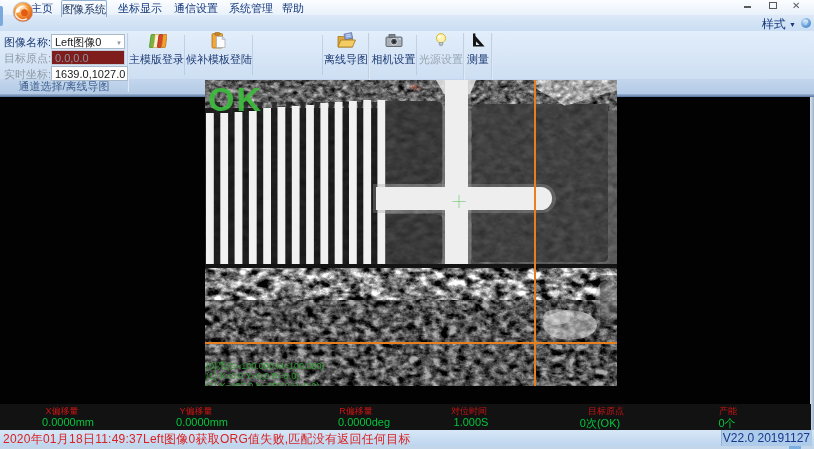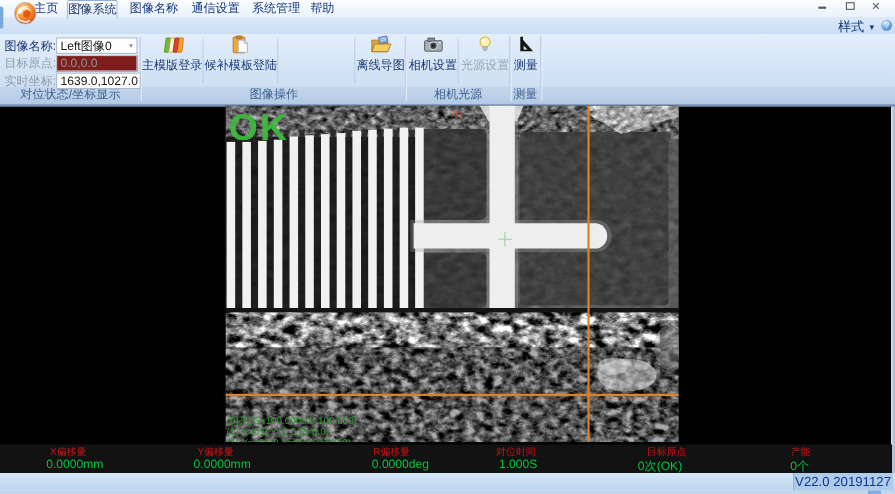--- a/index.html
+++ b/index.html
@@ -37,21 +37,21 @@
 #bottomstrip { left:0; top:446px; width:814px; height:3px; background:#c3d5e9; }
 #styleui { right:18px; top:16px; font-size:12px; color:#15397d; }
 </style>
 </head>
 <body>
 <div id="app">
   <div class="abs" id="titlebar"></div>
   <div class="abs" id="tabband"></div>
   <div class="tab" style="left:28px;width:28px;">主页</div>
   <div id="tabactive">图像系统</div>
-  <div class="tab" style="left:116px;width:48px;">图像名称</div>
+  <div class="tab" style="left:116px;width:48px;">坐标显示</div>
   <div class="tab" style="left:172px;width:48px;">通信设置</div>
   <div class="tab" style="left:227px;width:48px;">系统管理</div>
   <div class="tab" style="left:281px;width:24px;">帮助</div>
   <div class="abs" style="left:744px;top:6px;width:7px;height:2px;background:#5a5a5a;"></div>
   <div class="abs" style="left:769px;top:2px;width:8px;height:7px;border:1.5px solid #5a5a5a;"></div>
   <div class="abs" style="left:792px;top:0px;font-size:10px;color:#5a5a5a;">✕</div>
   <div class="abs" id="styleui">样式 <span style="font-size:7px;position:relative;top:-1px;">▼</span></div>
   <div class="abs" style="left:801px;top:18px;width:10px;height:10px;border-radius:50%;background:radial-gradient(circle at 35% 30%,#cfe6fa,#5f9bd8 60%,#3a77b8);color:#fff;font-size:8px;line-height:10px;text-align:center;">?</div>
   <div class="abs" style="left:0;top:6px;width:3px;height:20px;background:#7aa9dd;border-radius:0 2px 2px 0;"></div>
   <div class="abs" style="left:71px;top:2px;width:8px;height:8px;color:#6a7a90;font-size:7px;line-height:8px;">▾</div>
@@ -65,21 +65,21 @@
     </defs>
     <circle cx="15" cy="15" r="13.5" fill="url(#lg1)" stroke="#b8c4d6" stroke-width="1"></circle>
     <path d="M15,15 m-10.5,2 a10.5,10.5 0 0 1 18,-7.5 a7,7 0 0 0 -12,5 z" fill="#ffffff" opacity="0.97"></path>
     <path d="M4.5,17 a10.5,10.5 0 0 0 16,7" stroke="#ffffff" stroke-width="2" fill="none" opacity="0.85"></path>
     <circle cx="17" cy="16" r="4.6" fill="#e35a12"></circle>
     <path d="M13,10 a6,6 0 0 1 8,2" stroke="#fff" stroke-width="1.2" fill="none" opacity="0.9"></path>
   </svg>
 
   <div class="abs" id="ribbon"></div>
   <div class="abs" id="grouplabels"></div>
-  <div class="glabel" style="left:8px;width:112px;">对位状态/坐标显示</div>
+  <div class="glabel" style="left:8px;width:112px;">通道选择/离线导图</div>
   <div class="glabel" style="left:130px;width:238px;">图像操作</div>
   <div class="glabel" style="left:370px;width:93px;">相机光源</div>
   <div class="glabel" style="left:464px;width:27px;">测量</div>
   <div class="abs" id="ribbonedge"></div>
   <div class="abs" style="left:184px;top:35px;width:1px;height:40px;background:rgba(160,185,215,.5);"></div>
   <div class="abs" style="left:252px;top:35px;width:1px;height:40px;background:rgba(160,185,215,.5);"></div>
   <div class="abs" style="left:322px;top:35px;width:1px;height:40px;background:rgba(160,185,215,.5);"></div>
   <div class="abs" style="left:416px;top:35px;width:1px;height:40px;background:rgba(160,185,215,.5);"></div>
   <div class="vsep" style="left:127px;"></div>
   <div class="vsep" style="left:368px;"></div>
@@ -144,21 +144,21 @@
   <div class="rbtn" style="left:464px;width:28px;">
     <svg class="ric" width="17" height="17" viewBox="0 0 17 17">
       <path d="M3,1.5 h2.4 v2.6 l9.2,10.4 h-11.6 z" fill="#141414"></path>
       <path d="M6,9.5 l3.6,3.6 h-3.6 z" fill="#dcE9f6"></path>
     </svg>
     <span class="rtx">测量</span>
   </div>
 
   <div class="abs" id="mainblack"></div>
   <div class="abs" id="rightborder"></div>
-  <div class="abs" id="camwrap" style="left:205px;top:96px;width:412px;height:306px;">
+  <div class="abs" id="camwrap" style="left:205px;top:80px;width:412px;height:306px;">
   <svg width="412" height="306" viewBox="0 0 412 306">
     <defs>
       <filter id="texTop" x="0" y="0" width="100%" height="100%" color-interpolation-filters="sRGB">
         <feTurbulence type="fractalNoise" baseFrequency="0.16 0.22" numOctaves="4" seed="8" stitchTiles="stitch" result="t"></feTurbulence>
         <feColorMatrix in="t" type="matrix" values="0.33 0.33 0.33 0 0 0.33 0.33 0.33 0 0 0.33 0.33 0.33 0 0 0 0 0 0 1" result="g"></feColorMatrix>
         <feComponentTransfer in="g" result="gc">
               <feFuncR type="linear" slope="2.2" intercept="-0.6"></feFuncR>
               <feFuncG type="linear" slope="2.2" intercept="-0.6"></feFuncG>
               <feFuncB type="linear" slope="2.2" intercept="-0.6"></feFuncB>
             </feComponentTransfer>
@@ -299,17 +299,18 @@
   <div class="ilab" style="left:606px;">目标原点</div>
   <div class="ilab" style="left:728px;">产能</div>
   <div class="ival" style="left:68px;">0.0000mm</div>
   <div class="ival" style="left:202px;">0.0000mm</div>
   <div class="ival" style="left:364px;">0.0000deg</div>
   <div class="ival" style="left:471px;text-align:center;">1.000S</div>
   <div class="ival" style="left:600px;">0次(OK)</div>
   <div class="ival" style="left:727px;">0个</div>
 
   <div class="abs" id="statusbar"></div>
+  <div class="abs" id="statustext">2020年01月18日11:49:37Left图像0获取ORG值失败,匹配没有返回任何目标</div>
   <div class="abs" id="verpanel"></div>
   <div class="abs" id="vertext">V22.0  20191127</div>
   <div class="abs" id="bottomstrip"></div>
   <div class="abs" style="left:789px;top:446px;width:12px;height:3px;background:#7aade0;"></div>
 </div>
 
 </body></html>

